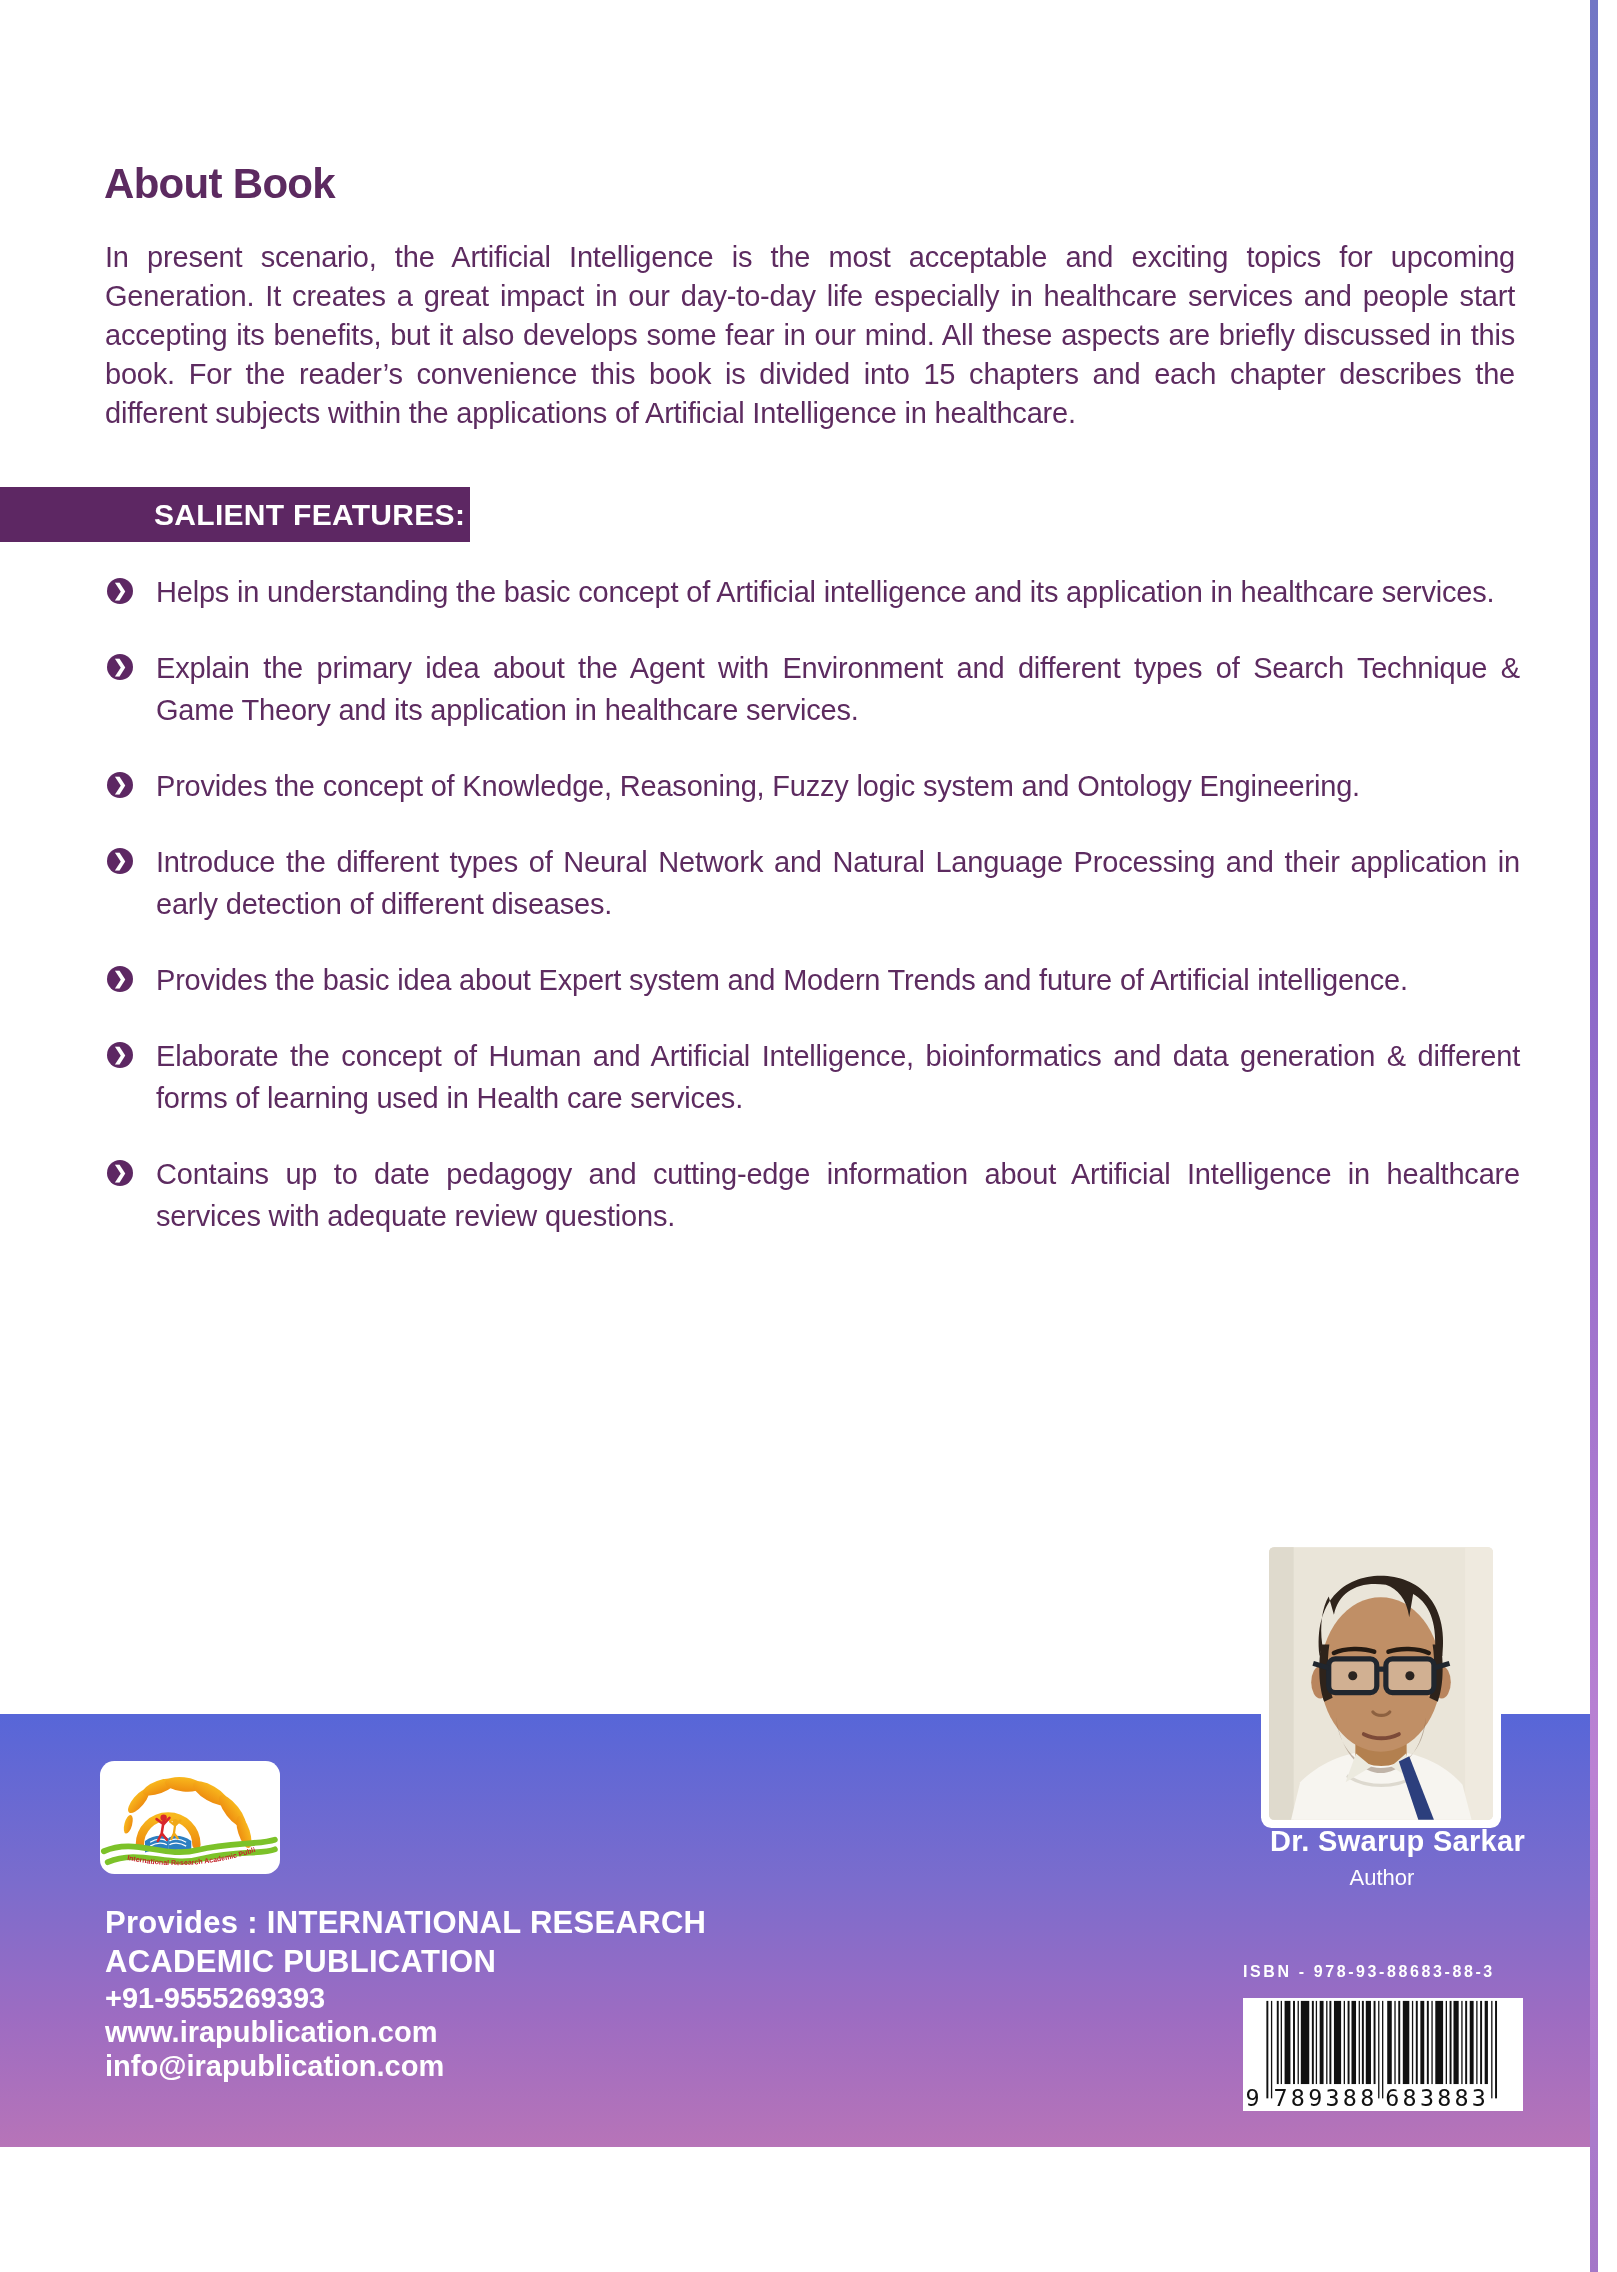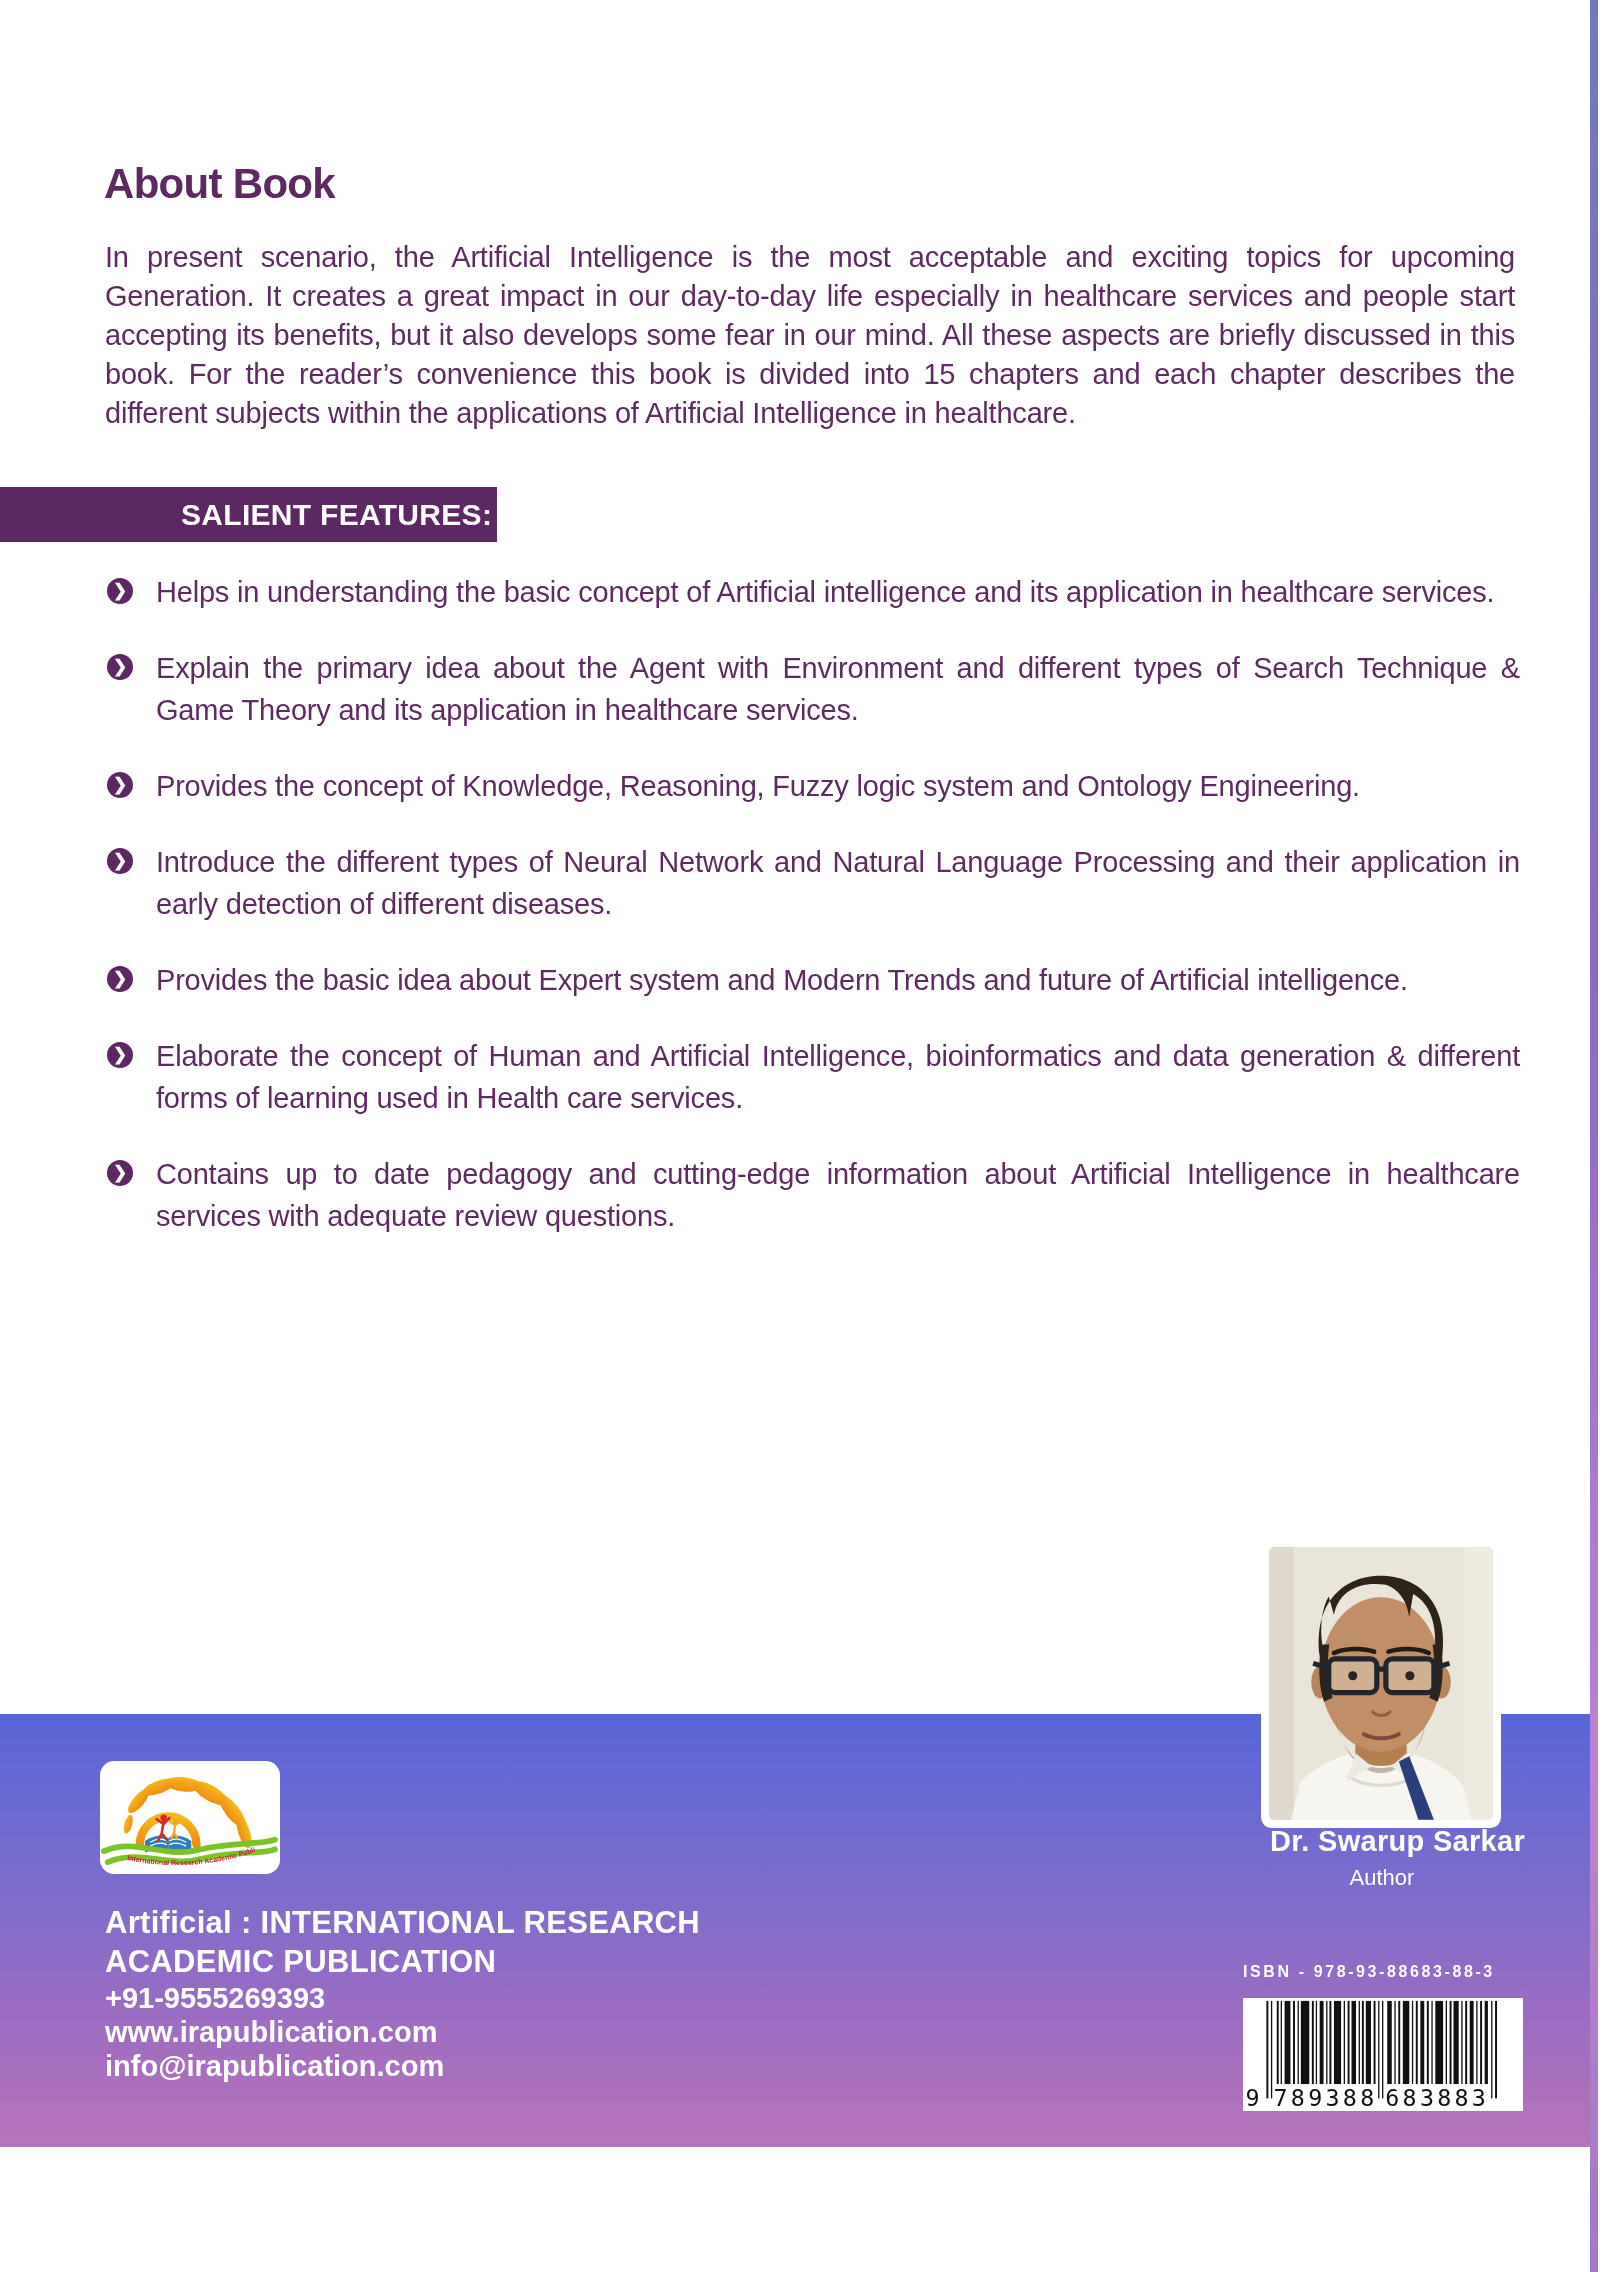--- a/index.html
+++ b/index.html
@@ -13,21 +13,20 @@
     font-size:42px;font-weight:700;letter-spacing:-0.7px;color:#5c2a60;
   }
   .about-paragraph{
     position:absolute;left:105px;top:238px;width:1410px;
     font-size:29px;line-height:39px;color:#5d2b60;
     text-align:justify;letter-spacing:-0.2px;
   }
   .salient-banner{
     position:absolute;left:0;top:487px;width:470px;height:55px;
     background:#5d2763;
-    padding-left:27px;
   }
   .salient-banner .label{
     display:block;padding-left:154px;line-height:55px;
     font-size:30px;font-weight:700;color:#ffffff;letter-spacing:0.3px;white-space:nowrap;
   }
   .features{
     position:absolute;left:107px;top:571px;width:1413px;
   }
   .feature{
     position:relative;margin-bottom:34px;
@@ -179,21 +178,21 @@
       <path d="M12,157 C62,135 108,167 162,151 C212,139 252,145 272,137" fill="none" stroke="#7cc229" stroke-width="9" stroke-linecap="round"></path>
 
       <path id="arcT" d="M36,152 Q140,176 244,140" fill="none"></path>
       <text font-size="11" font-weight="bold" fill="#c4232a">
         <textPath href="#arcT" startOffset="6">International Research Academic Publications</textPath>
       </text>
     </svg>
   </div>
 
   <div class="pub">
-    <div class="l1"><span>Artificial : </span><b>INTERNATIONAL RESEARCH</b></div>
+    <div class="l1"><span>Provides : </span><b>INTERNATIONAL RESEARCH</b></div>
     <div class="l2">ACADEMIC PUBLICATION</div>
     <div class="l3">+91-9555269393</div>
     <div class="l3">www.irapublication.com</div>
     <div class="l3">info@irapublication.com</div>
   </div>
 
   <div class="photo-frame">
     <svg viewBox="0 0 345 420">
       <rect width="345" height="420" fill="#eae5d9"></rect>
       <rect width="38" height="420" fill="#dfdacd"></rect>

